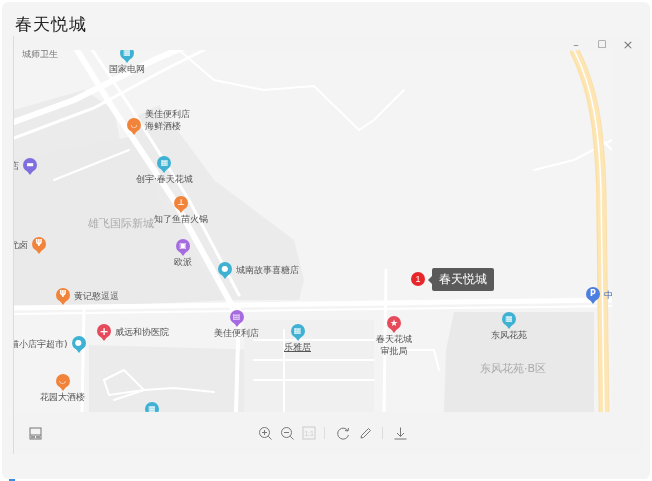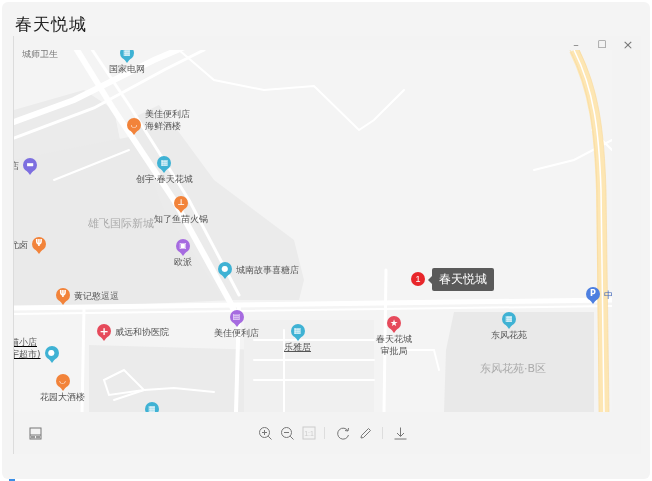--- a/index.html
+++ b/index.html
@@ -208,21 +208,21 @@
         <div class="pin" style="background:#3fb2d4; --pc:#3fb2d4;">▦</div>
         <span class="poi-label" style="margin-top:3px;">东风花苑</span>
       </div>
 
       <div class="poi-row" style="left:572px; top:237px;">
         <div class="pin" style="background:#4d7fe0; --pc:#4d7fe0;">P</div>
         <span class="poi-label" style="color:#3b62b8">中国石油</span>
       </div>
 
       <div class="poi-row" style="left:-4px; top:286px;">
-        <div style="display:flex; flex-direction:column;text-decoration:underline;">
+        <div style="display:flex; flex-direction:row;">
           <span class="poi-label" style="text-align:left">猫小店</span>
           <span class="poi-label" style="text-align:left">宇超市)</span>
         </div>
         <div class="pin" style="background:#3fb2d4; --pc:#3fb2d4;">●</div>
       </div>
 
       <div class="poi" style="left:26px; top:324px;">
         <div class="pin" style="background:#f2833a; --pc:#f2833a;">◡</div>
         <span class="poi-label" style="margin-top:3px;">花园大酒楼</span>
       </div>

